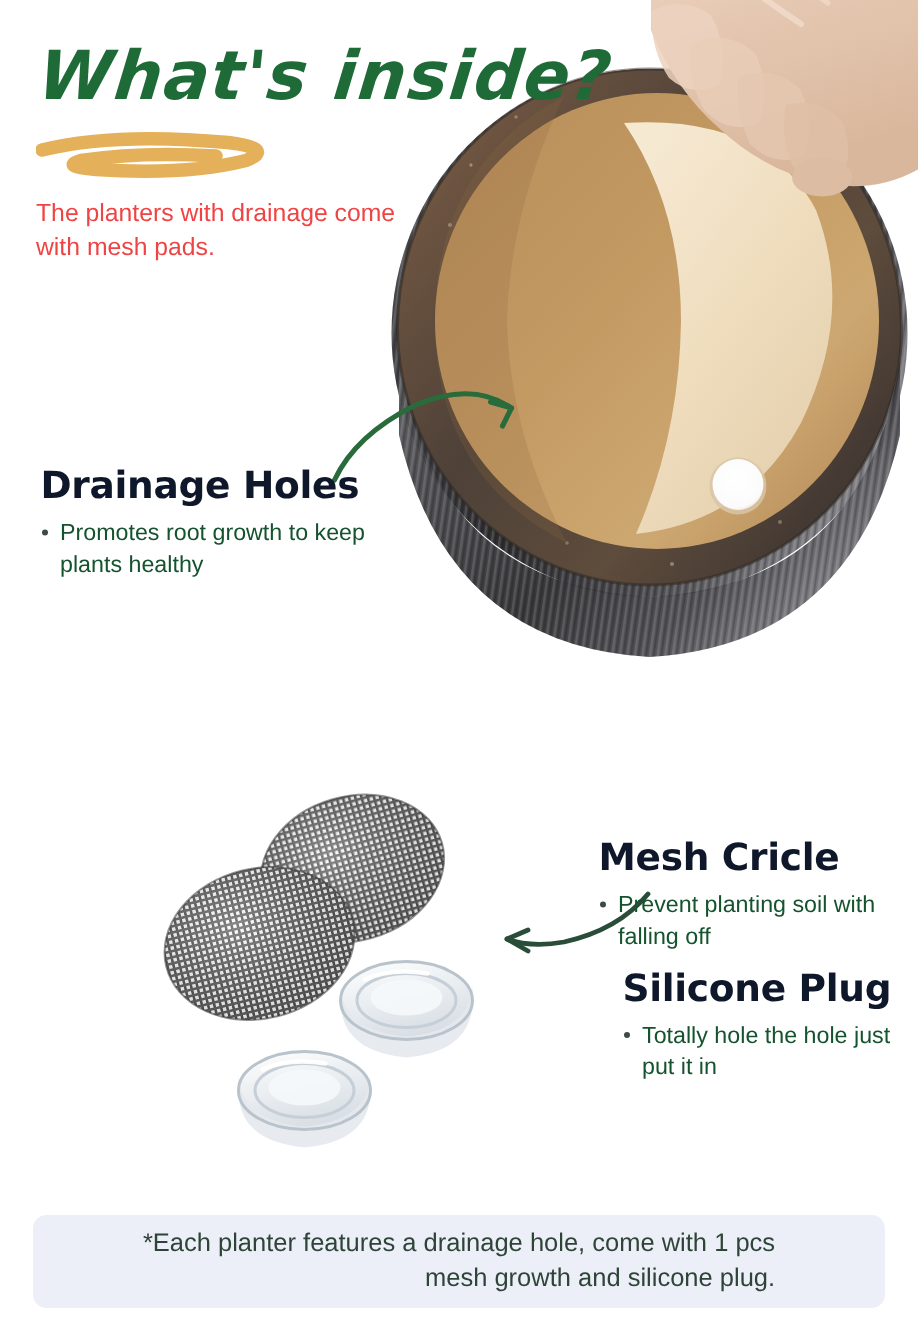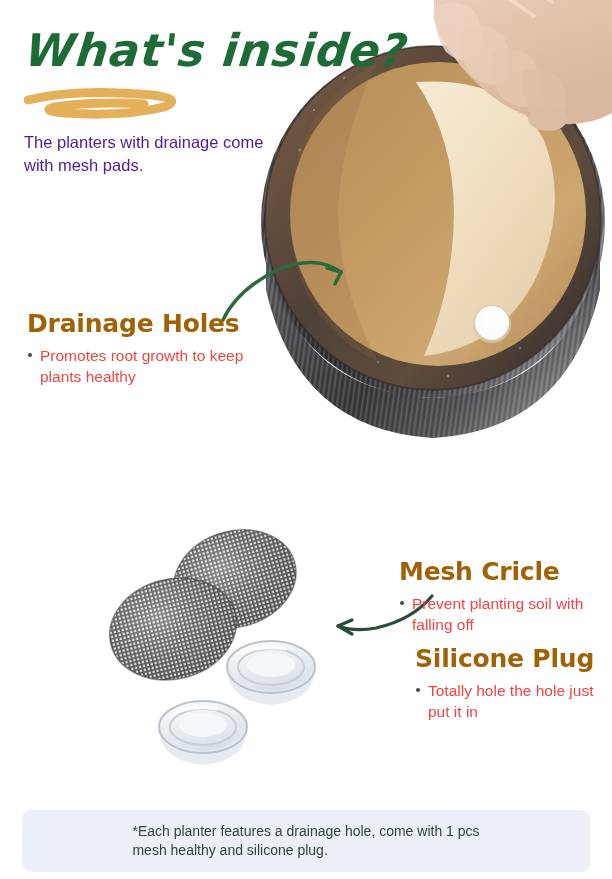--- a/index.html
+++ b/index.html
@@ -18,34 +18,34 @@
     font-size:45px;font-weight:700;font-style:italic;
     color:#1f6b38;letter-spacing:1px;line-height:1;
     margin:0;white-space:nowrap;
     transform:skewX(-6deg);
   }
   .swoosh{position:absolute;left:-2px;top:58px;width:175px;height:34px;}
 
   
   .subtitle{
     position:absolute;left:24px;top:131px;width:262px;
-    font-size:16.5px;line-height:1.42;color:#4c1d95;
+    font-size:16.5px;line-height:1.42;color:#ef4444;
     font-family:"Liberation Sans", sans-serif;
   }
 
   
   .sec-head{
     font-family:"DejaVu Sans", sans-serif;
-    font-size:25px;font-weight:700;color:#a16207;
+    font-size:25px;font-weight:700;color:#0f172a;
     line-height:1.1;margin:0 0 7px 0;letter-spacing:-0.2px;
   }
   .bullet-list{margin:0;padding:0;list-style:none;}
   .bullet-list li{
     position:relative;padding-left:13px;
-    font-size:15.5px;line-height:1.36;color:#ef4444;
+    font-size:15.5px;line-height:1.36;color:#14532d;
     font-family:"Liberation Sans", sans-serif;
   }
   .bullet-list li::before{
     content:"";position:absolute;left:1px;top:8px;
     width:4px;height:4px;border-radius:50%;background:#3d4a4a;
   }
 
   .sec-drainage{position:absolute;left:27px;top:310px;width:245px;}
   .sec-mesh{position:absolute;left:399px;top:558px;width:190px;}
   .sec-plug{position:absolute;left:415px;top:645px;width:195px;}
@@ -61,22 +61,22 @@
   .arrow-1{left:215px;top:238px;width:140px;height:85px;}
   .arrow-2{left:328px;top:586px;width:110px;height:62px;}
 
   
   .footer{
     position:absolute;left:22px;top:810px;width:568px;height:62px;
     background:#eceff7;border-radius:9px;
     display:flex;align-items:center;justify-content:center;
   }
   .footer-text{
-    text-align:left;color:#2f4438;
-    font-size:14px;line-height:1.33;
+    text-align:right;color:#2f4438;
+    font-size:17px;line-height:1.33;
     font-family:"Liberation Sans", sans-serif;
     padding:0 26px;
   }
 </style>
 </head>
 <body>
 
 <div class="page">
 
   <svg class="photo" viewBox="0 0 368 480" xmlns="http://www.w3.org/2000/svg">
@@ -268,17 +268,17 @@
   <div class="sec-plug">
     <h2 class="sec-head">Silicone Plug</h2>
     <ul class="bullet-list">
       <li>Totally hole the hole just put it in</li>
     </ul>
   </div>
 
   <div class="footer">
     <div class="footer-text">
       <span>*Each planter features a drainage hole, come with 1 pcs</span><br>
-      <span>mesh healthy and silicone plug.</span>
+      <span>mesh growth and silicone plug.</span>
     </div>
   </div>
 
 </div>
 
 </body></html>

